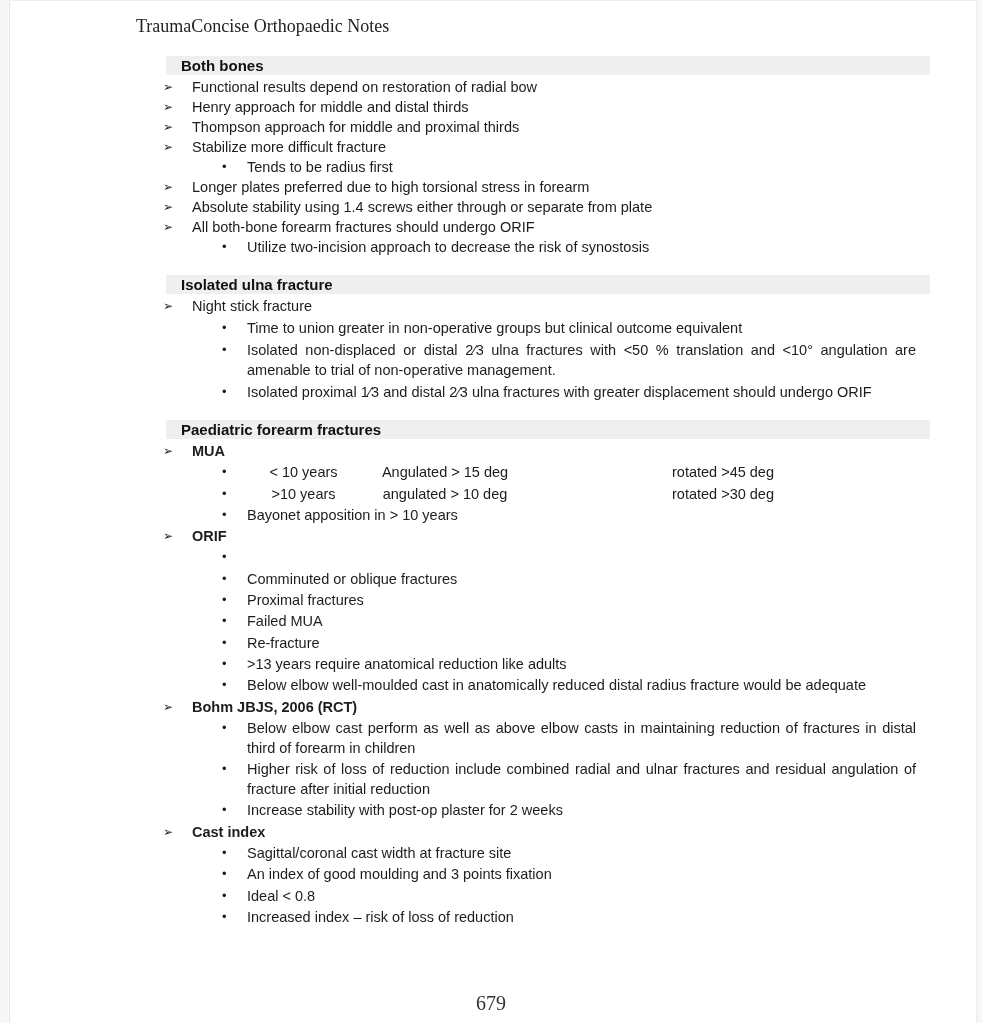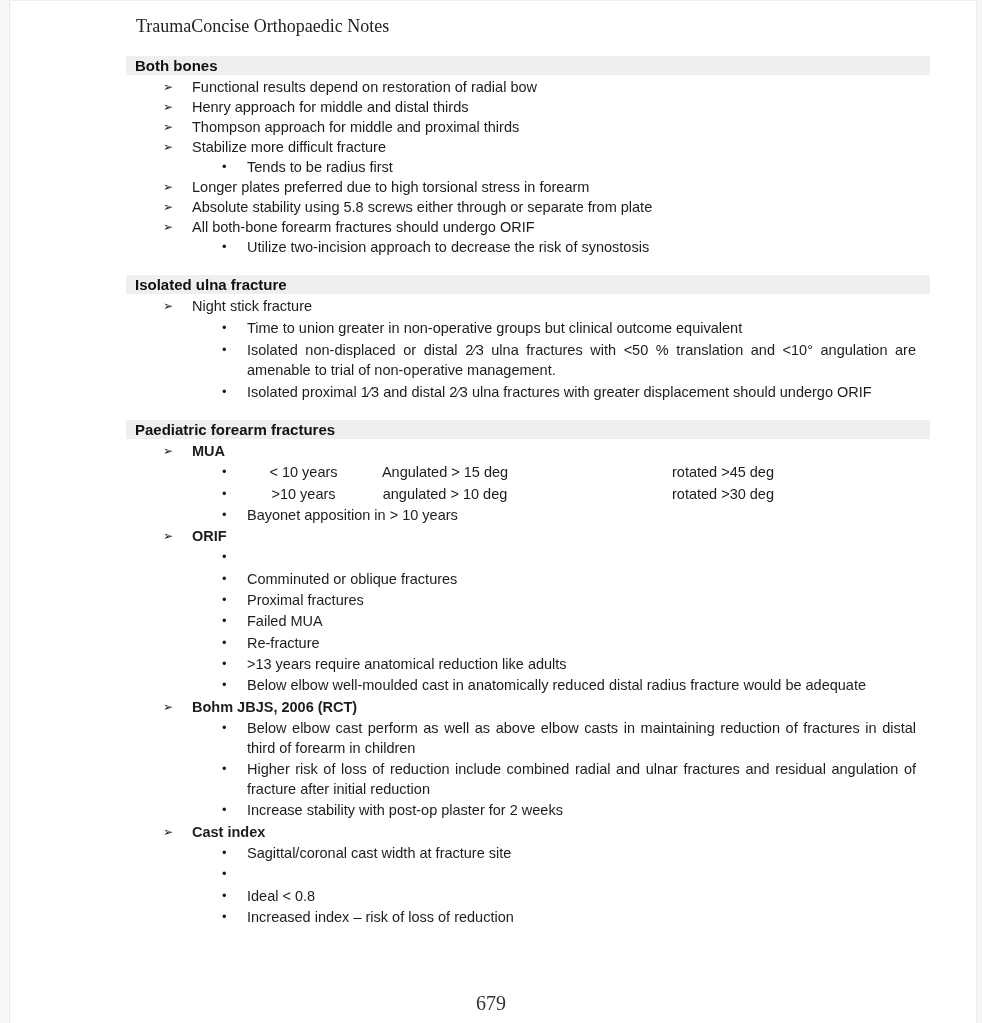--- a/index.html
+++ b/index.html
@@ -16,21 +16,21 @@
   .doc-header {
     display:flex; 
     font-family:"Liberation Serif", serif; font-size:18px; line-height:24px;
     padding:14px 14px 0 10px; color:#222222;
   }
 
   .section { margin-top:18px; }
   .section:first-of-type { margin-top:55px; }
   .section-title {
     background:#efefef; font-weight:bold; font-size:15px; line-height:19px;
-    padding-left:9px; color:#111111;
+    padding-left:15px; color:#111111;margin-left:40px;
   }
   .section-body { padding-top:2px; }
 
   .row { display:flex; align-items:flex-start; font-size:14.5px; line-height:20px; margin-bottom:0; }
   .s2 .row { margin-bottom:2px; }
   .s3 .row { margin-bottom:1.3px; }
 
   .lvl1 { padding-left:37px; }
   .lvl1 .marker { width:29px; font-size:12px; line-height:20px; flex:none; }
   .lvl2 { padding-left:96px; }
@@ -86,21 +86,21 @@
         <div class="row lvl2">
             <span class="marker">•</span>
             <div class="text">Tends to be radius first</div>
           </div>
         <div class="row lvl1">
             <span class="marker">➢</span>
             <div class="text">Longer plates preferred due to high torsional stress in forearm</div>
           </div>
         <div class="row lvl1">
             <span class="marker">➢</span>
-            <div class="text">Absolute stability using 5.8 screws either through or separate from plate</div>
+            <div class="text">Absolute stability using 1.4 screws either through or separate from plate</div>
           </div>
         <div class="row lvl1">
             <span class="marker">➢</span>
             <div class="text">All both-bone forearm fractures should undergo ORIF</div>
           </div>
         <div class="row lvl2">
             <span class="marker">•</span>
             <div class="text">Utilize two-incision approach to decrease the risk of synostosis</div>
           </div>
       </div>
@@ -205,20 +205,21 @@
         <div class="row lvl1 bold">
             <span class="marker">➢</span>
             <div class="text">Cast index</div>
           </div>
         <div class="row lvl2">
             <span class="marker">•</span>
             <div class="text">Sagittal/coronal cast width at fracture site</div>
           </div>
         <div class="row lvl2">
             <span class="marker">•</span>
+            <div class="text">An index of good moulding and 3 points fixation</div>
           </div>
         <div class="row lvl2">
             <span class="marker">•</span>
             <div class="text">Ideal &lt; 0.8</div>
           </div>
         <div class="row lvl2">
             <span class="marker">•</span>
             <div class="text">Increased index – risk of loss of reduction</div>
           </div>
       </div>

